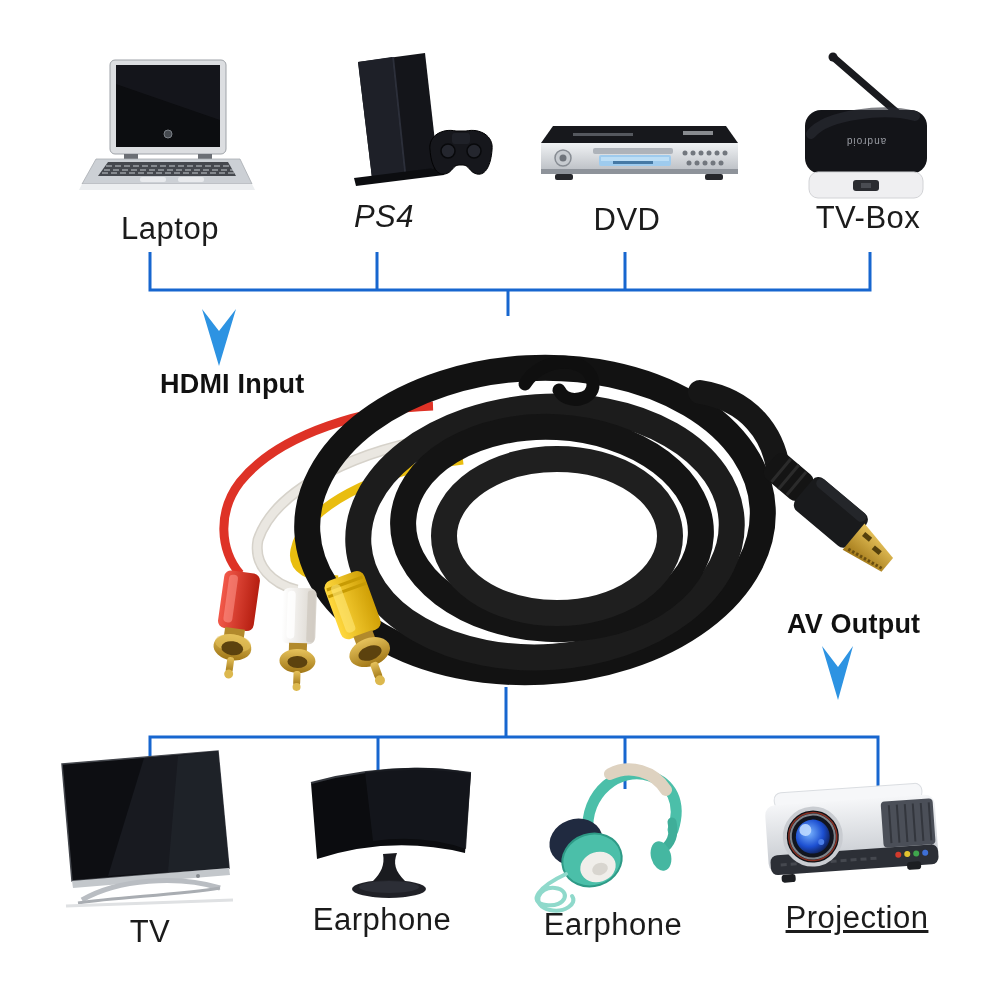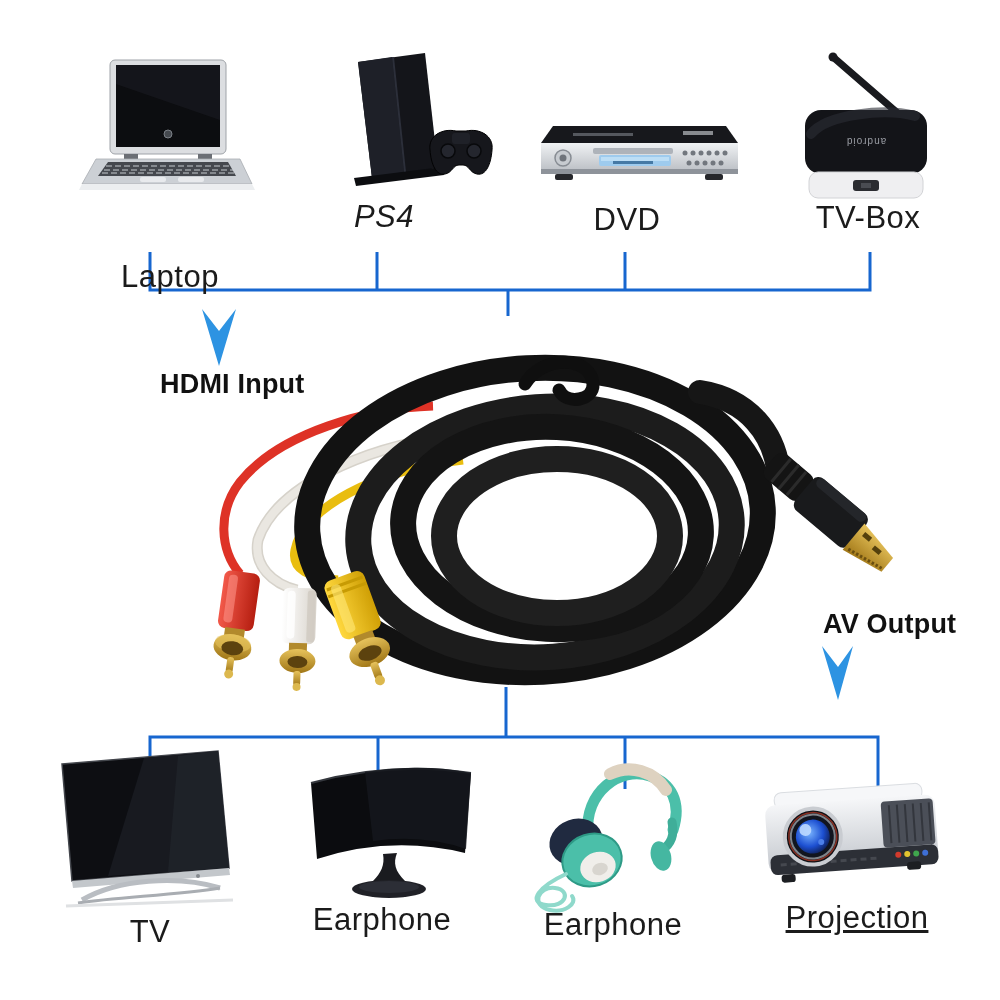--- a/index.html
+++ b/index.html
@@ -37,21 +37,21 @@
     <circle cx="90" cy="76" r="4" fill="#45494f" stroke="#7c8188" stroke-width="1"></circle>
     <rect x="46" y="96" width="14" height="5" fill="#6b6f75"></rect>
     <rect x="120" y="96" width="14" height="5" fill="#6b6f75"></rect>
     <polygon points="18,101 162,101 174,126 4,126" fill="#ccd0d5" stroke="#a8acb1" stroke-width="0.8"></polygon>
     <polygon points="30,104 150,104 158,118 20,118" fill="#45484e"></polygon>
     <path d="M28,108 L153,108 M26,112 L155,112 M24,115 L156,115" stroke="#c6c9ce" stroke-width="1.2" stroke-dasharray="6,3"></path>
     <rect x="62" y="119" width="26" height="5" rx="2" fill="#e8eaed"></rect>
     <rect x="100" y="119" width="26" height="5" rx="2" fill="#e8eaed"></rect>
     <polygon points="4,126 174,126 177,132 1,132" fill="#eceef0"></polygon>
   </svg>
-  <div class="device-label" style="left:70px;top:212px;width:200px;margin-top:48px;">Laptop</div>
+  <div class="device-label" style="left:70px;top:212px;width:200px;">Laptop</div>
 
   <svg class="abs" style="left:330px;top:48px;" width="175" height="150" viewBox="0 0 175 150">
     <polygon points="28,14 95,5 108,120 42,130" fill="#14151a"></polygon>
     <polygon points="28,14 62,9 74,124 42,130" fill="#1e2028"></polygon>
     <line x1="63" y1="9" x2="75" y2="124" stroke="#2c2f3a" stroke-width="2"></line>
     <polygon points="24,130 112,119 114,127 26,138" fill="#0c0d10"></polygon>
     <g transform="translate(92,80)">
       <path d="M8,22 C6,8 20,0 34,3 L44,3 C58,0 72,8 70,22 C69,36 64,48 55,46 C48,45 47,37 41,37 L37,37 C31,37 30,45 23,46 C14,48 9,36 8,22 Z" fill="#16171c" stroke="#020203" stroke-width="1"></path>
       <rect x="30" y="5" width="18" height="11" rx="3" fill="#1f2128"></rect>
       <circle cx="26" cy="23" r="7" fill="#24262e" stroke="#08090b" stroke-width="1.5"></circle>
@@ -103,21 +103,21 @@
     <rect x="12" y="68" width="122" height="64" rx="16" fill="#131418"></rect>
     <path d="M18,92 C34,72 92,66 122,74" stroke="#2b2d36" stroke-width="10" fill="none" stroke-linecap="round" opacity="0.6"></path>
     <text x="73" y="104" font-size="10" fill="#9a9da4" text-anchor="middle" letter-spacing="1" transform="rotate(180 73 100)" font-family="Liberation Sans, sans-serif">android</text>
     <rect x="16" y="130" width="114" height="26" rx="9" fill="#efeff1" stroke="#d2d3d6" stroke-width="1"></rect>
     <rect x="60" y="138" width="26" height="11" rx="3" fill="#2b2c31"></rect>
     <rect x="68" y="141" width="10" height="5" fill="#4a4c52"></rect>
   </svg>
   <div class="device-label" style="left:768px;top:201px;width:200px;">TV-Box</div>
 
   <div class="port-label" style="left:160px;top:369px;">HDMI Input</div>
-  <div class="port-label" style="left:787px;top:609px;margin-left:36px;">AV Output</div>
+  <div class="port-label" style="left:787px;top:609px;">AV Output</div>
 
   <svg class="abs" style="left:195px;top:350px;" width="720" height="360" viewBox="0 0 720 360">
     <defs>
       <linearGradient id="gradGold" x1="0" y1="0" x2="0" y2="1">
         <stop offset="0" stop-color="#e7c35c"></stop>
           <stop offset="1" stop-color="#a07616"></stop>
       </linearGradient>
       <linearGradient id="gradRed" x1="0" y1="0" x2="1" y2="0">
         <stop offset="0" stop-color="#f2594a"></stop>
           <stop offset="1" stop-color="#b51e10"></stop>

